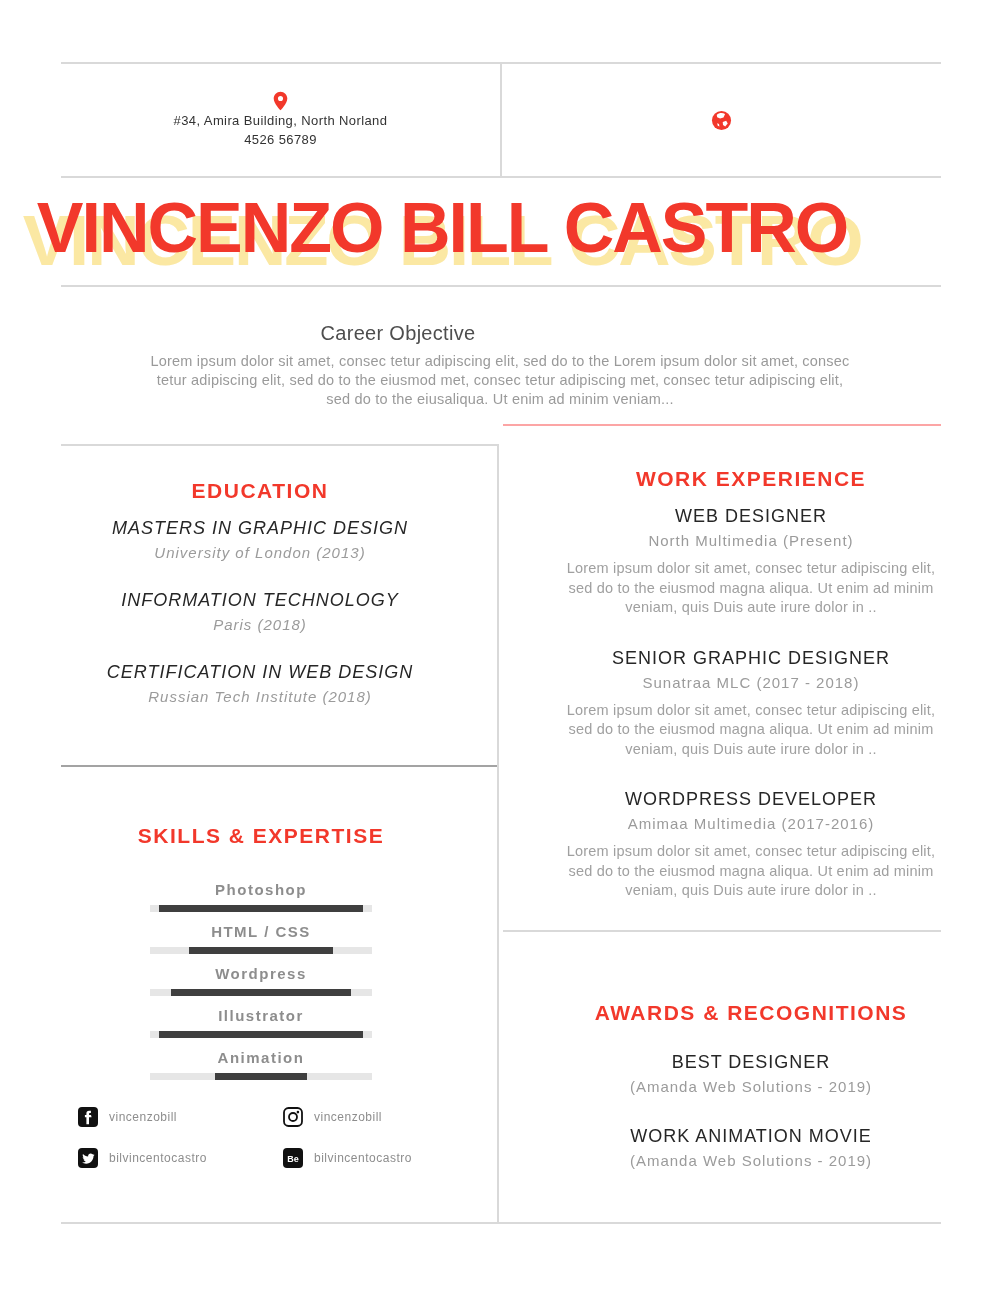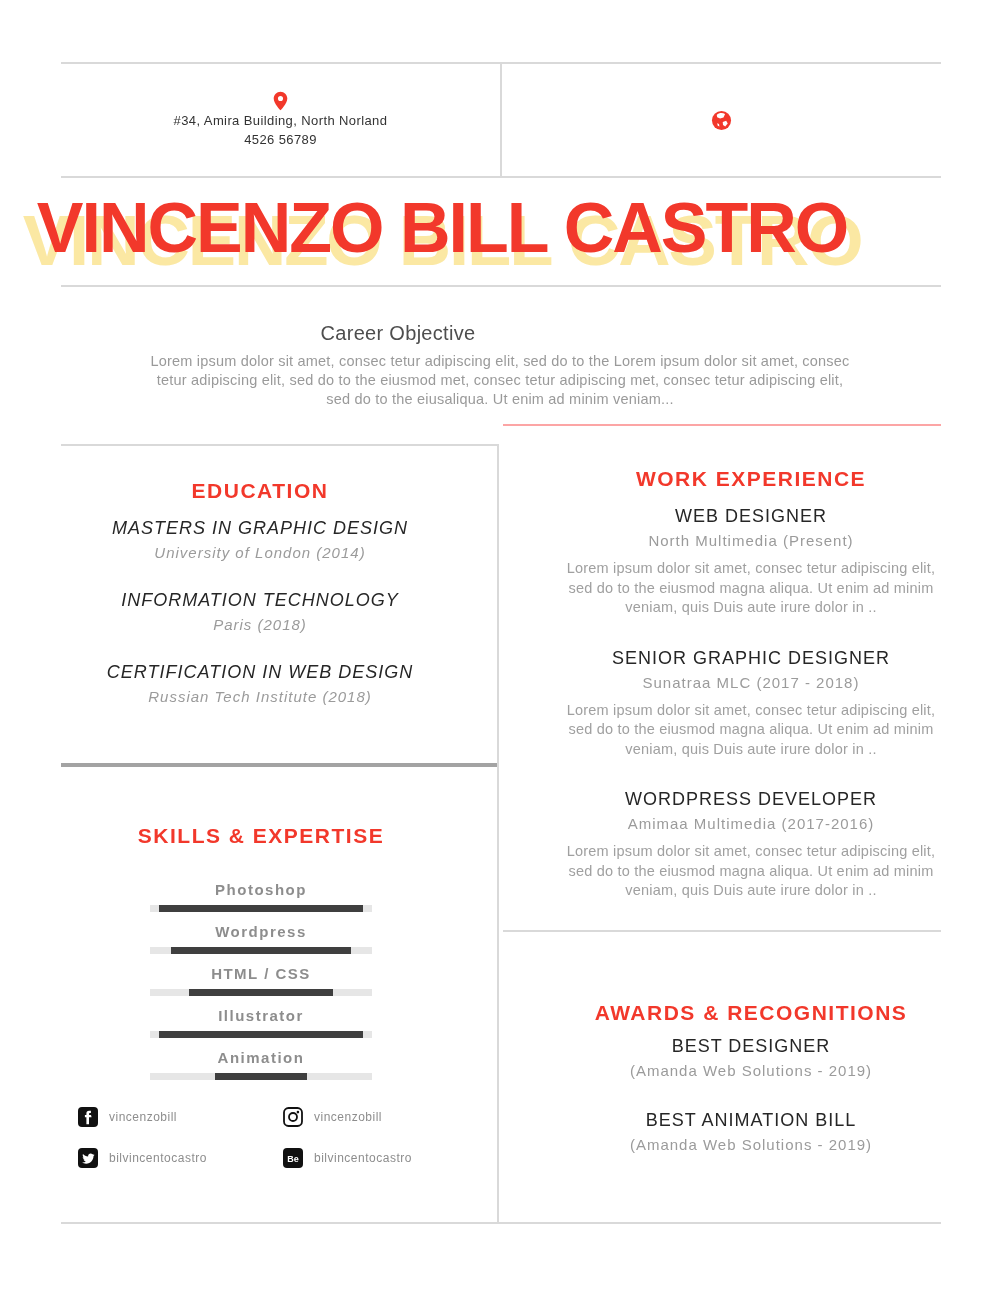--- a/index.html
+++ b/index.html
@@ -24,21 +24,21 @@
   .title-wrap { position:absolute; left:0; top:193px; width:884px; text-align:center; }
   .title-stack { position:relative; display:inline-block; font-weight:bold; font-size:70px; letter-spacing:-2px; line-height:1; white-space:nowrap; }
   .title-shadow { position:absolute; left:0; top:0; width:100%; color:#fbe8a3; transform:translateY(13px) scaleX(1.035); }
   .title-main { position:relative; color:#f2382b; }
 
   
   .objective-title { position:absolute; left:0; top:322px; width:796px; text-align:center; font-size:20px; color:#4e4e4e; letter-spacing:.3px; }
   .objective-text { position:absolute; left:146px; top:352px; width:708px; text-align:center; font-size:14.5px; color:#9a9a9a; line-height:1.3; letter-spacing:.2px; }
 
   
-  .col-left { position:absolute; left:61px; top:444px; width:436px; height:323px; border-top:2px solid #d9d9d9; border-bottom:4px solid #a3a3a3; padding:32px 38px 0 0; }
+  .col-left { position:absolute; left:61px; top:444px; width:436px; height:323px; border-top:2px solid #d9d9d9; border-bottom:2px solid #a3a3a3; padding:32px 38px 0 0; }
   .col-right { position:absolute; left:503px; top:424px; width:438px; height:508px; border-top:2px solid #fca5a5; border-bottom:2px solid #d9d9d9; padding:40px 0 0 58px; }
   .section-heading { font-size:21px; font-weight:bold; color:#f2382b; letter-spacing:1.5px; text-align:center; line-height:26px; }
 
   .edu-item { margin-bottom:24px;font-style:italic; }
   .item-title { font-size:18px; color:#262626; letter-spacing:1px; line-height:24px; text-align:center; }
   .item-sub { font-size:15px; color:#9b9b9b; letter-spacing:1px; line-height:22px; text-align:center; margin-top:2px; }
   .edu-list { margin-top:12px; }
 
   .work-list { margin-top:12px; }
   .work-item { margin-bottom:28px; }
@@ -53,21 +53,21 @@
   .skill-fill { height:7px; background:#3f3f3f; }
 
   
   .social-block { position:absolute; left:78px; top:1107px; width:400px; display:grid; grid-template-columns:205px 195px; row-gap:21px; }
   .social-entry { display:flex; align-items:center; gap:11px; }
   .social-handle { font-size:12px; color:#8d8d8d; letter-spacing:.5px; }
   .social-icon { width:20px; height:20px; flex:0 0 20px; display:block; }
 
   
   .awards-block { position:absolute; left:503px; top:952px; width:438px; padding:48px 0 0 58px; }
-  .awards-list { margin-top:8px; }
+  .awards-list { margin-top:24px; }
   .award-item { margin-bottom:26px; }
 </style>
 </head>
 <body>
 
 <div class="page">
 
   <div class="hline line-top"></div>
 
   <div class="contact">
@@ -103,21 +103,21 @@
   <div class="hline line-3"></div>
 
   <div class="objective-title">Career Objective</div>
   <div class="objective-text">Lorem ipsum dolor sit amet, consec tetur adipiscing elit, sed do to the Lorem ipsum dolor sit amet, consec tetur adipiscing elit, sed do to the eiusmod met, consec tetur adipiscing met, consec tetur adipiscing elit, sed do to the eiusaliqua. Ut enim ad minim veniam...</div>
 
   <div class="col-left">
     <div class="section-heading">EDUCATION</div>
     <div class="edu-list">
       <div class="edu-item">
         <div class="item-title">MASTERS IN GRAPHIC DESIGN</div>
-        <div class="item-sub">University of London (2014)</div>
+        <div class="item-sub">University of London (2013)</div>
       </div>
       <div class="edu-item">
         <div class="item-title">INFORMATION TECHNOLOGY</div>
         <div class="item-sub">Paris (2018)</div>
       </div>
       <div class="edu-item">
         <div class="item-title">CERTIFICATION IN WEB DESIGN</div>
         <div class="item-sub">Russian Tech Institute (2018)</div>
       </div>
     </div>
@@ -149,29 +149,29 @@
   <div class="skills-block">
     <div class="section-heading">SKILLS &amp; EXPERTISE</div>
     <div class="skills-list">
       <div class="skill">
         <div class="skill-label">Photoshop</div>
         <div class="skill-track">
             <div class="skill-fill" style="width: 92%;"></div>
           </div>
       </div>
       <div class="skill">
+        <div class="skill-label">HTML / CSS</div>
+        <div class="skill-track">
+            <div class="skill-fill" style="width: 65%;"></div>
+          </div>
+      </div>
+      <div class="skill">
         <div class="skill-label">Wordpress</div>
         <div class="skill-track">
             <div class="skill-fill" style="width: 81%;"></div>
-          </div>
-      </div>
-      <div class="skill">
-        <div class="skill-label">HTML / CSS</div>
-        <div class="skill-track">
-            <div class="skill-fill" style="width: 65%;"></div>
           </div>
       </div>
       <div class="skill">
         <div class="skill-label">Illustrator</div>
         <div class="skill-track">
             <div class="skill-fill" style="width: 92%;"></div>
           </div>
       </div>
       <div class="skill">
         <div class="skill-label">Animation</div>
@@ -183,21 +183,21 @@
   </div>
 
   <div class="awards-block">
     <div class="section-heading">AWARDS &amp; RECOGNITIONS</div>
     <div class="awards-list">
       <div class="award-item">
         <div class="item-title">BEST DESIGNER</div>
         <div class="item-sub">(Amanda Web Solutions - 2019)</div>
       </div>
       <div class="award-item">
-        <div class="item-title">BEST ANIMATION BILL</div>
+        <div class="item-title">WORK ANIMATION MOVIE</div>
         <div class="item-sub">(Amanda Web Solutions - 2019)</div>
       </div>
     </div>
   </div>
 
   <div class="social-block">
     <div class="social-entry">
       <svg class="social-icon" viewBox="0 0 20 20">
           <rect width="20" height="20" rx="4" fill="#111"></rect>
           <path d="M13.6 10.2H11v7H8.4v-7H6.9V7.9h1.5V6.4c0-1.7.8-2.6 2.7-2.6h1.8V6h-1.2c-.5 0-.6.2-.6.7v1.2h1.9z" fill="#fff"></path>

